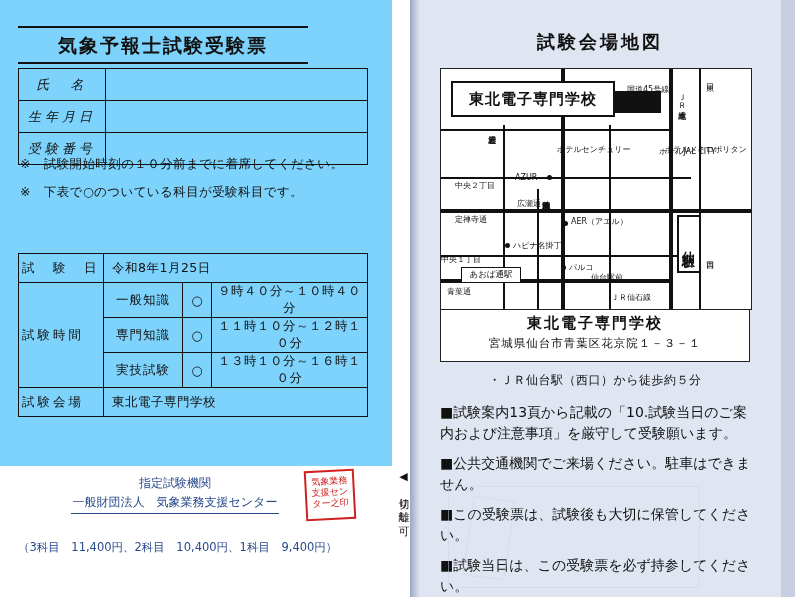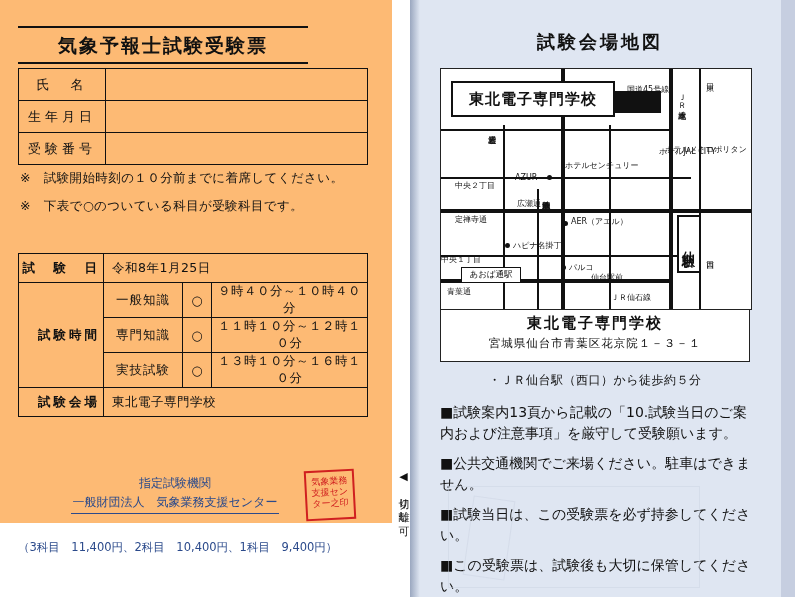--- a/index.html
+++ b/index.html
@@ -1,38 +1,38 @@
 <!DOCTYPE html>
 <html><head>
 <meta charset="utf-8">
 <style>
   html,body{margin:0;padding:0;}
   body{width:795px;height:597px;background:#ffffff;font-family:"DejaVu Sans","Liberation Sans",sans-serif;overflow:hidden;}
   .page{position:relative;width:795px;height:597px;}
 
   
-  .left{position:absolute;left:0;top:0;width:392px;height:523px;background:#fdba74;}
+  .left{position:absolute;left:0;top:0;width:392px;height:466px;background:#7dd3fc;}
   .left-inner{position:absolute;left:8px;top:8px;width:376px;height:580px;}
 
   .ticket-title{position:absolute;left:10px;top:18px;width:290px;height:34px;
     border-top:2px solid #111;border-bottom:2px solid #111;
     font-size:19px;font-weight:bold;letter-spacing:2px;text-align:center;line-height:34px;color:#111;}
 
   
   .tbl-top{position:absolute;left:10px;top:60px;width:350px;border-collapse:collapse;}
   .tbl-top td{border:1px solid #111;height:29px;font-size:13px;color:#111;}
-  .tbl-top td.lbl{width:84px;text-align:center;letter-spacing:4px;}
-
-  .notes{position:absolute;left:12px;top:160px;width:356px;font-size:12.5px;color:#111;line-height:1.55;}
+  .tbl-top td.lbl{width:84px;text-align:center;letter-spacing:4px;font-style:italic;}
+
+  .notes{position:absolute;left:12px;top:146px;width:356px;font-size:12.5px;color:#111;line-height:1.55;}
   .notes div{margin-bottom:9px;letter-spacing:0.4px;}
 
   
   .tbl-main{position:absolute;left:10px;top:245px;width:350px;border-collapse:collapse;}
   .tbl-main td{border:1px solid #111;font-size:12.5px;color:#111;height:28px;padding:0 3px;}
-  .tbl-main td.hd{width:78px;text-align:right;letter-spacing:3px;font-weight:bold;}
+  .tbl-main td.hd{width:78px;text-align:left;letter-spacing:3px;}
   .tbl-main td.sub{width:72px;text-align:center;letter-spacing:1px;}
   .tbl-main td.mark{width:22px;text-align:center;font-size:13px;}
   .tbl-main td.time{text-align:center;letter-spacing:0.5px;}
   .tbl-main td.val{padding-left:8px;letter-spacing:0.5px;}
 
   
   .inst{position:absolute;left:52px;top:466px;width:230px;text-align:center;color:#2b4a8b;font-size:12px;line-height:1.6;}
   .inst .u{border-bottom:1px solid #2b4a8b;display:inline-block;padding:0 2px 1px 2px;}
   .seal{position:absolute;left:297px;top:462px;width:50px;height:50px;border:2px solid #d02020;color:#d02020;
     font-size:9px;line-height:11px;text-align:center;padding-top:4px;box-sizing:border-box;letter-spacing:0;transform:rotate(-3deg);}
@@ -199,21 +199,21 @@
     <div class="mtxt v" style="left:264px;top:8px;">東口</div>
     <div class="mtxt v" style="left:46px;top:60px;">愛宕上杉通</div>
     <div class="mtxt" style="left:14px;top:112px;">中央２丁目</div>
     <div class="mtxt" style="left:14px;top:146px;">定禅寺通</div>
     <div class="mtxt" style="left:76px;top:130px;">広瀬通</div>
     <div class="mtxt" style="left:0;top:186px;">中央１丁目</div>
     <div class="mtxt" style="left:6px;top:218px;">青葉通</div>
     <div class="mtxt v" style="left:100px;top:126px;">仙台市地下鉄南北線</div>
     <div class="mtxt" style="left:170px;top:224px;">ＪＲ仙石線</div>
 
-    <div class="mtxt" style="left:124px;top:76px;margin-top:16px;">ホテルセンチュリー</div>
+    <div class="mtxt" style="left:116px;top:76px;">ホテルセンチュリー</div>
     <div class="mtxt" style="left:176px;top:76px;margin-left:48px;">ホテルメトロポリタン</div>
     <div class="mtxt" style="left:218px;top:78px;">ホテルJAL CITY</div>
     <div class="mtxt" style="left:74px;top:104px;">AZUR</div>
     <div class="dot" style="left:106px;top:106px;"></div>
     <div class="mtxt" style="left:130px;top:148px;">AER（アエル）</div>
     <div class="dot" style="left:122px;top:152px;"></div>
     <div class="mtxt" style="left:72px;top:172px;">ハピナ名掛丁</div>
     <div class="dot" style="left:64px;top:174px;"></div>
     <div class="mtxt" style="left:128px;top:194px;">パルコ</div>
     <div class="dot" style="left:120px;top:196px;"></div>
@@ -227,20 +227,20 @@
   <div class="addr">
     <div class="n">東北電子専門学校</div>
     <div class="a">宮城県仙台市青葉区花京院１－３－１</div>
   </div>
 
   <div class="walk">・ＪＲ仙台駅（西口）から徒歩約５分</div>
 
   <div class="bullets">
     <div class="sq">■試験案内13頁から記載の「10.試験当日のご案内および注意事項」を厳守して受験願います。</div>
     <div class="sq">■公共交通機関でご来場ください。駐車はできません。</div>
+    <div class="sq">■この受験票は、試験後も大切に保管してください。</div>
     <div class="sq">■試験当日は、この受験票を必ず持参してください。</div>
-    <div class="sq">■この受験票は、試験後も大切に保管してください。</div>
   </div>
 
   <div class="ghost"></div>
   <div class="ghost2"></div>
 
 </div>
 
 </body></html>

